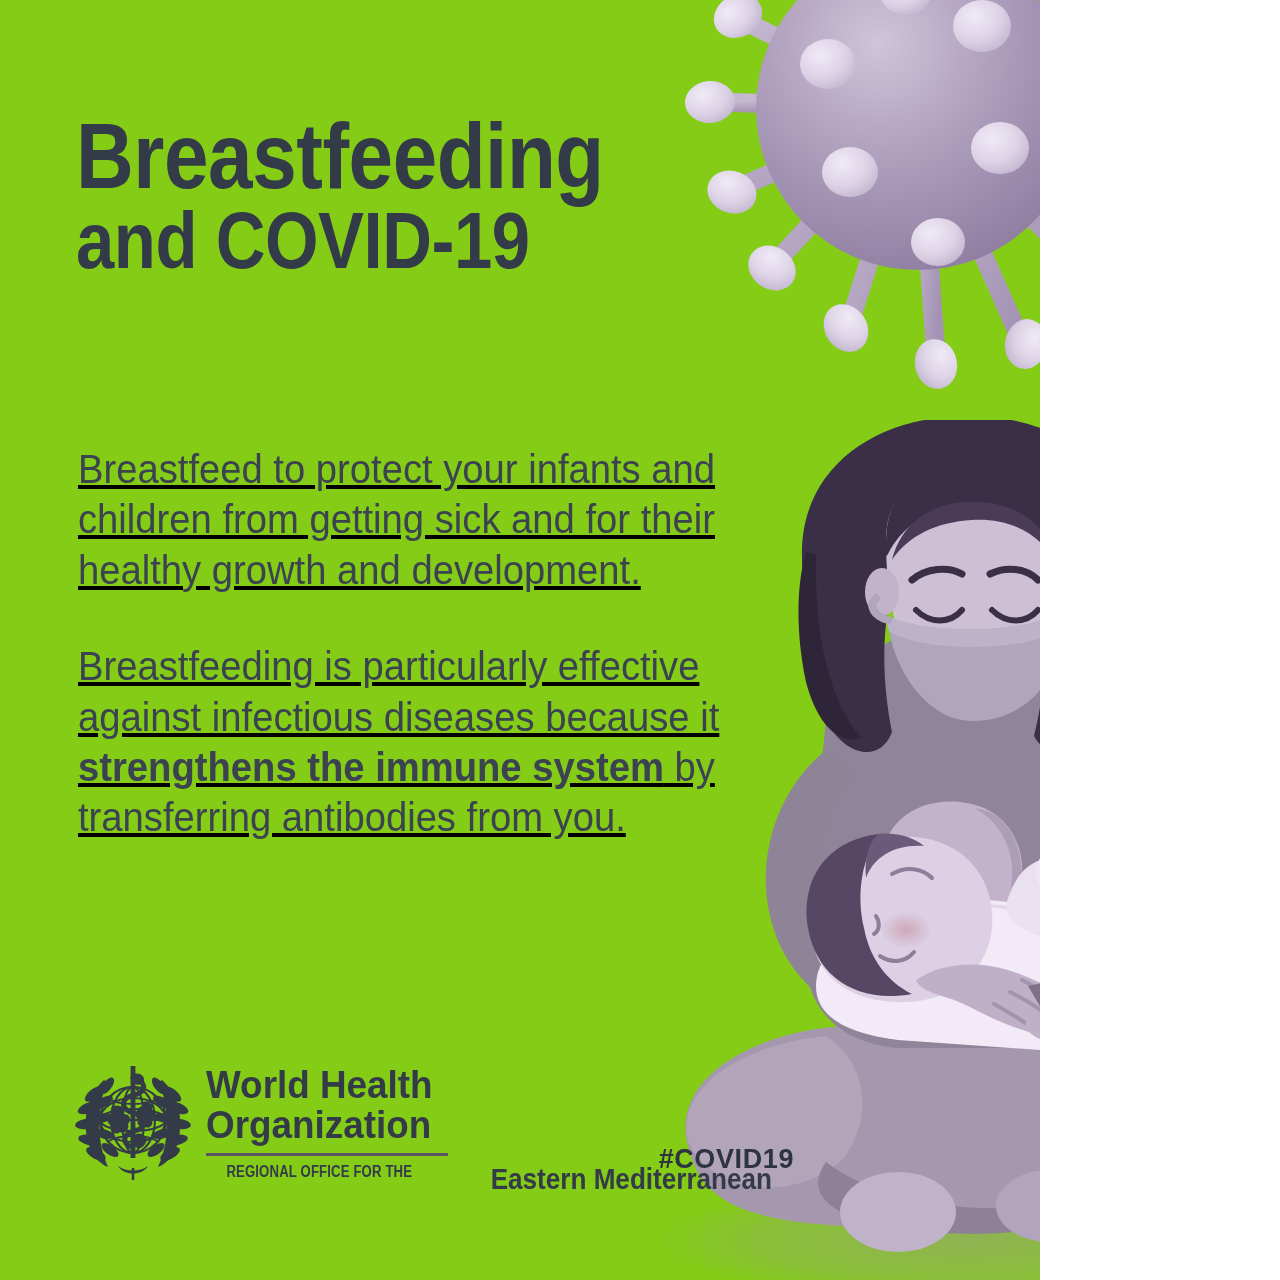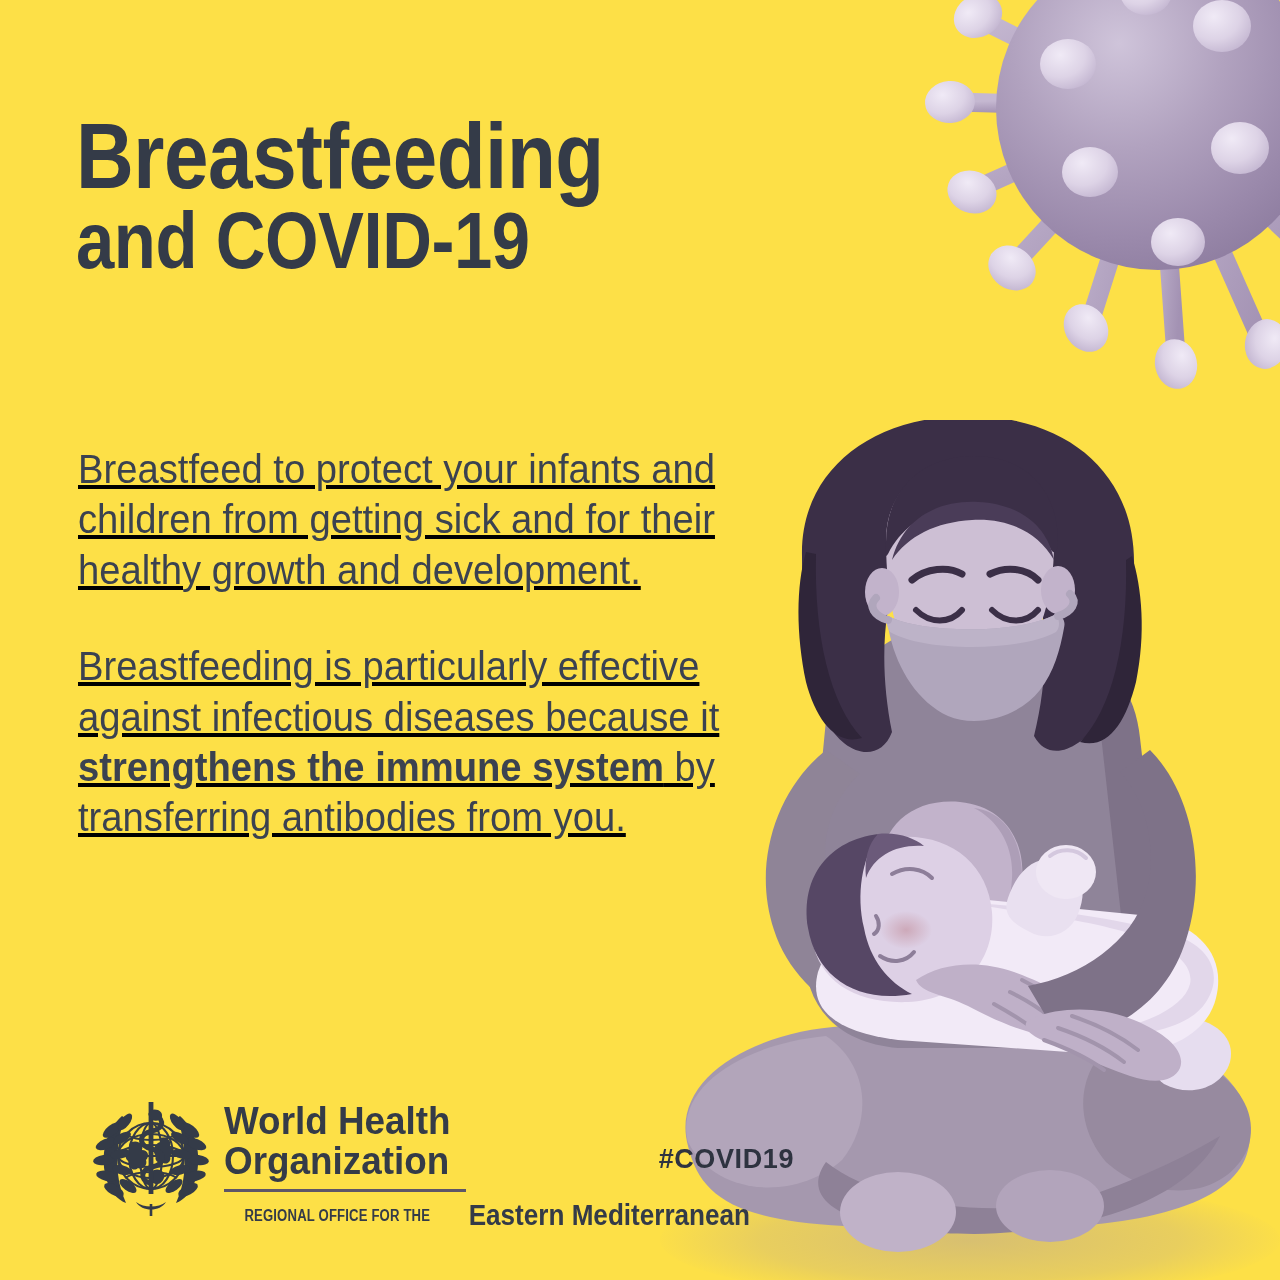--- a/index.html
+++ b/index.html
@@ -2,24 +2,24 @@
 <html><head>
 <meta charset="utf-8">
 <style>
   html, body {
     margin: 0;
     padding: 0;
     background: #ffffff;
   }
   #poster {
     position: relative;
-    width: 1280px;
+    width: 1040px;
     height: 1280px;
     overflow: hidden;
-    background: #fde047;
+    background: #84cc16;
     font-family: "Liberation Sans", "DejaVu Sans", sans-serif;
   }
 
   
   .ground-shadow {
     position: absolute;
     left: 660px;
     top: 1180px;
     width: 620px;
     height: 120px;
@@ -80,47 +80,47 @@
     font-weight: 400;
     transform: scaleX(0.955);
     transform-origin: left top;
   }
   .para + .para { margin-top: 46px; }
   .para b { font-weight: 700; }
 
   
   .who-logo {
     position: absolute;
-    left: 92px;
+    left: 74px;
     top: 1062px;
     display: flex;
     align-items: flex-start;
-    margin-top: 36px;
   }
   .who-emblem { width: 118px; height: 122px; flex: 0 0 auto; }
   .who-text { margin-left: 14px; padding-top: 4px; }
   .who-name {
     color: #343b48;
     font-weight: 700;
     font-size: 38px;
     line-height: 1.04;
     transform: scaleX(0.97);
     transform-origin: left top;
     white-space: nowrap;
   }
   .who-rule {
     height: 3px;
     background: #5e5668;
     margin: 8px 0 7px 0;
     width: 242px;
   }
   .who-region {
     display: flex;
-    align-items: center;
+    align-items: flex-start;
     white-space: nowrap;
+    gap: 40px;
   }
   .who-region-pre {
     color: #343b48;
     font-size: 16px;
     font-weight: 700;
     letter-spacing: 0.2px;
     transform: scaleX(0.82);
     transform-origin: left baseline;
   }
   .who-region-name {

